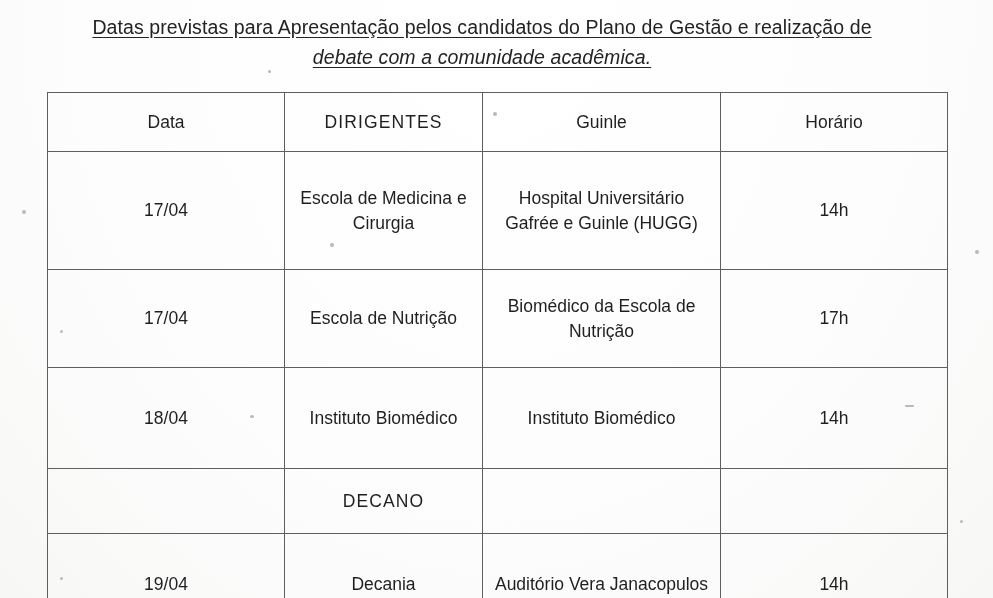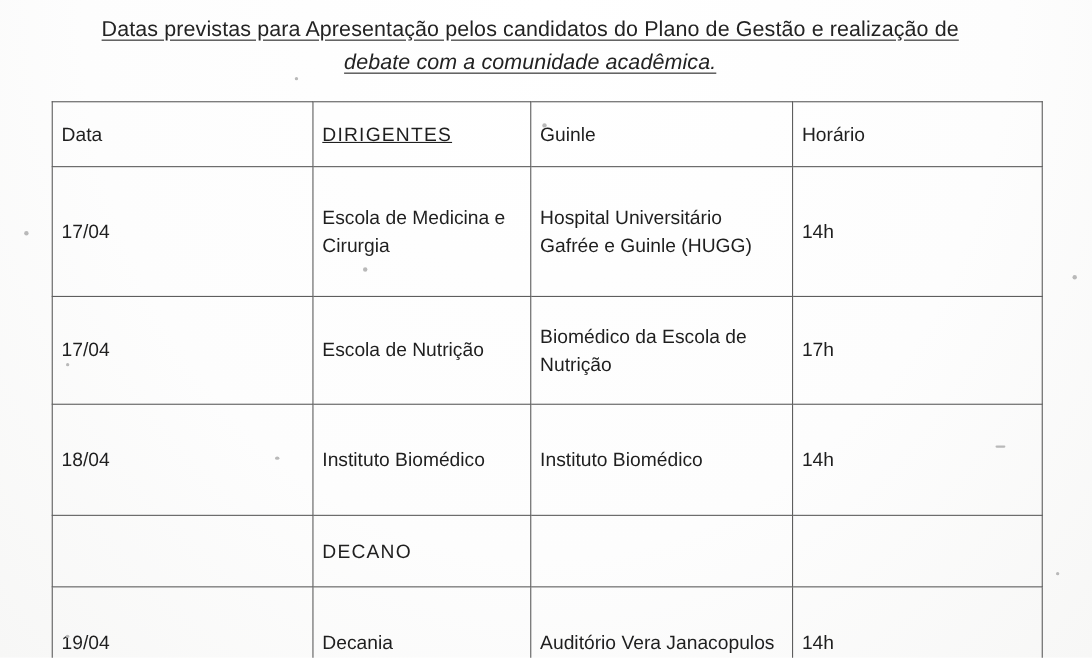--- a/index.html
+++ b/index.html
@@ -54,42 +54,41 @@
   #schedule-table {
     position: absolute;
     top: 92px;
     left: 47px;
     width: 900px;
     border-collapse: collapse;
     table-layout: fixed;
   }
   #schedule-table td, #schedule-table th {
     border: 1px solid #5e5e5e;
-    text-align: left;
+    text-align: center;
     vertical-align: middle;
     font-weight: normal;
     font-size: 17.5px;
     color: #1f1f1f;
     padding: 6px 8px;
     line-height: 1.42;
   }
 
   col.c-data    { width: 237px; }
   col.c-dir     { width: 198px; }
   col.c-local   { width: 238px; }
   col.c-hora    { width: 227px; }
 
   thead td {
     height: 46px;
     font-size: 18px;
   }
   .head-faded {
     color: #8c8c8c;
     letter-spacing: 1.1px;
-    text-decoration: underline;
   }
   .row-med td  { height: 105px; }
   .row-nut td  { height: 85px; }
   .row-bio td  { height: 88px; }
   .row-sec td  { height: 52px; margin-left: 28px; }
   .row-dec td  { height: 88px; }
 
   .section-label {
     color: #8f8f8f;
     letter-spacing: 1.1px;

